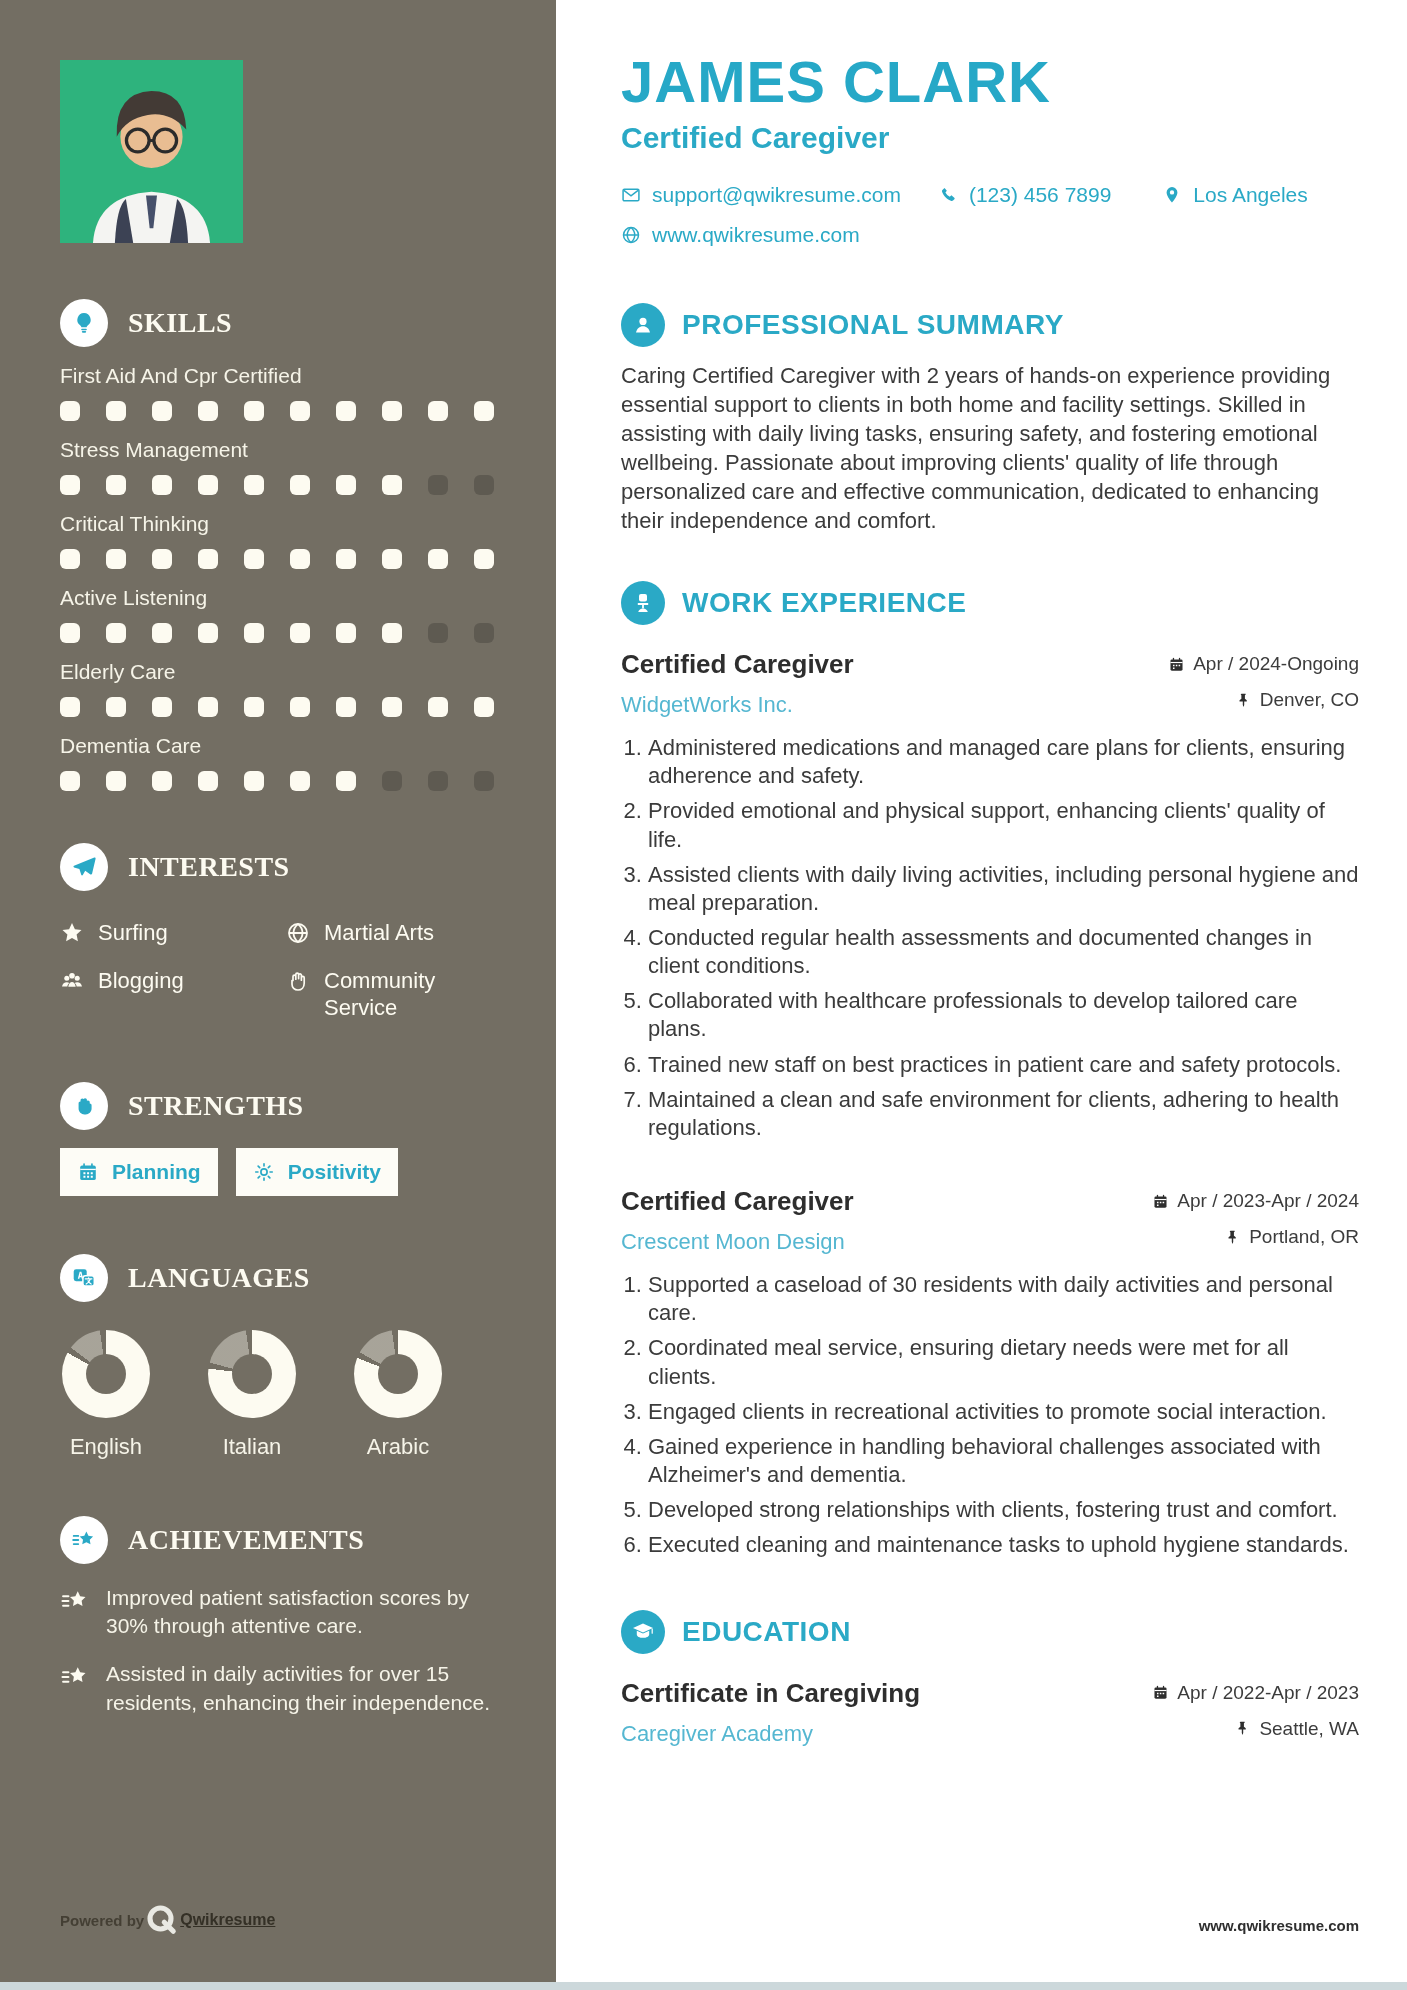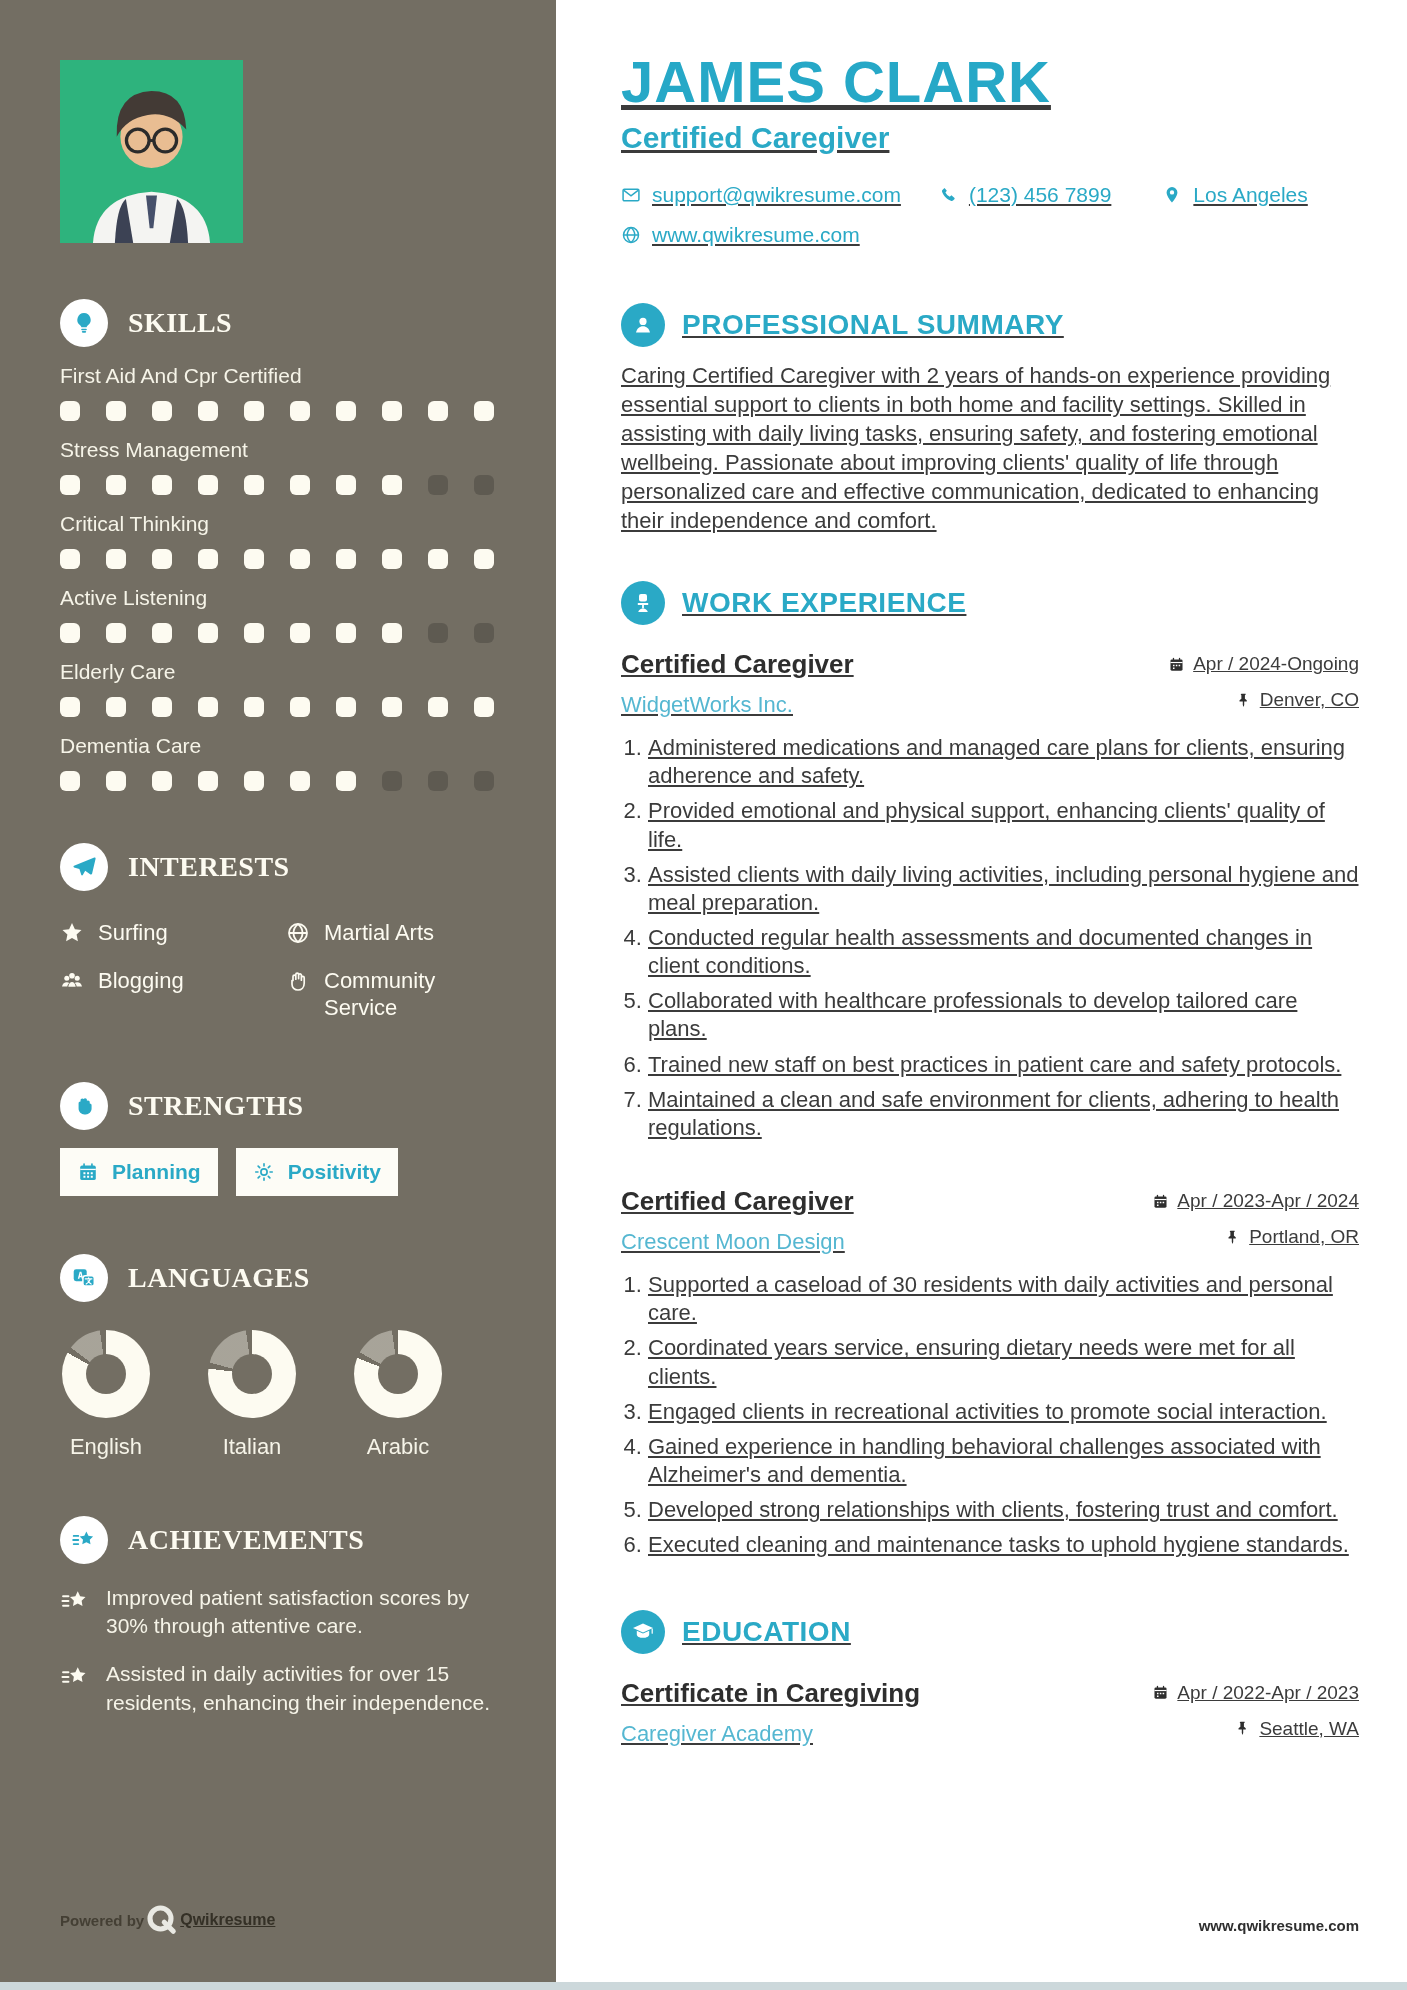--- a/index.html
+++ b/index.html
@@ -67,21 +67,21 @@
 
   .side-footer {
     position:absolute; left:60px; bottom:52px;
     display:flex; align-items:center; 
   }
   .powered { font-size:15px; font-weight:bold; color:#443f34; }
   .qlogo { width:36px; height:36px; }
   .brand { font-size:16px; font-weight:bold; color:#343026; text-decoration:underline; }
 
   
-  .main { flex:1; padding:52px 48px 0 65px; position:relative;text-decoration:underline; }
+  .main { flex:1; padding:52px 48px 0 65px; position:relative; }
   .name { font-size:58px; font-weight:bold; color:#26a8c7; letter-spacing:1px; line-height:1.05; }
   .role { font-size:30px; font-weight:bold; color:#2aa9c6; margin-top:8px; }
   .contact-row { display:flex; align-items:center; gap:37px; margin-top:28px; }
   .contact-row + .contact-row { margin-top:16px; }
   .c-item { display:flex; align-items:center; gap:11px; font-size:21px; color:#2aa9c6; }
   .c-item .ic { width:20px; height:20px; color:#2aa9c6; }
   .c-item.gap { margin-left:14px; }
 
   .m-head { display:flex; align-items:center; gap:17px; }
   .m-badge {
@@ -522,21 +522,21 @@
                   <svg viewBox="0 0 24 24" fill="currentColor">
                     <path d="M9 2.5h6V4l-1 .6v5l2.6 2.1v1.6H13v4.9L12 21l-1-2.8v-4.9H6.4v-1.6L9 9.6v-5L8 4z"></path>
                   </svg>
                 </span>
                 <span>Portland, OR</span>
               </div>
             </div>
           </div>
           <ol class="bullets">
             <li>Supported a caseload of 30 residents with daily activities and personal care.</li>
-            <li>Coordinated years service, ensuring dietary needs were met for all clients.</li>
+            <li>Coordinated meal service, ensuring dietary needs were met for all clients.</li>
             <li>Engaged clients in recreational activities to promote social interaction.</li>
             <li>Gained experience in handling behavioral challenges associated with Alzheimer's and dementia.</li>
             <li>Developed strong relationships with clients, fostering trust and comfort.</li>
             <li>Executed cleaning and maintenance tasks to uphold hygiene standards.</li>
           </ol>
         </div>
       </div>
   </section>
 
   <section class="m-sec" style="margin-top:50px;">

